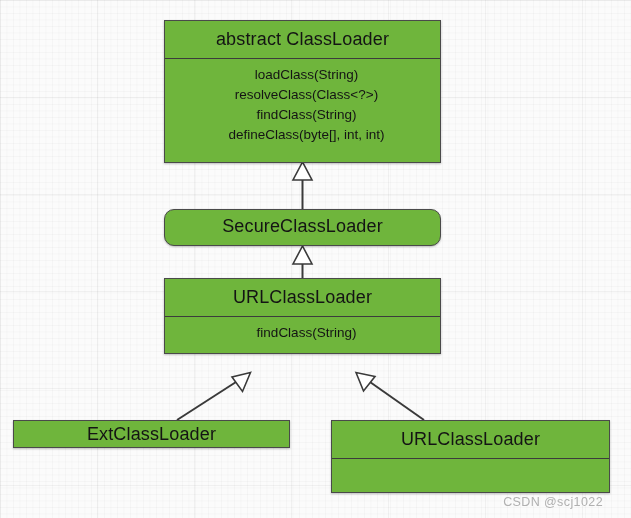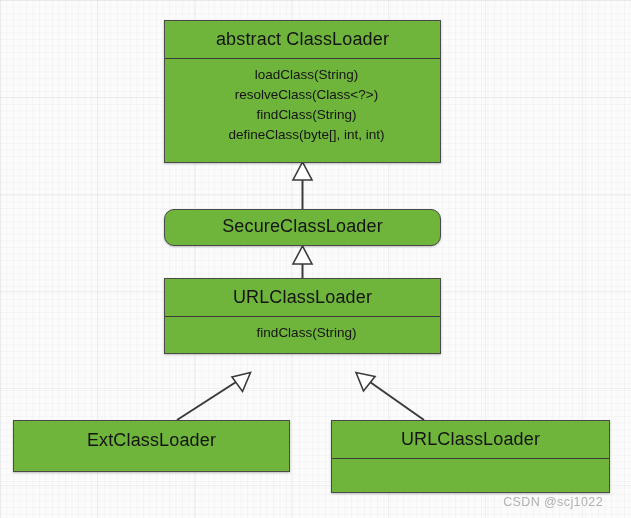--- a/index.html
+++ b/index.html
@@ -70,21 +70,21 @@
     color: #141414;
     font-size: 13.5px;
     line-height: 20px;
     white-space: nowrap;
   }
 
   
   #box-classloader      { left: 164px; top: 20px;  width: 277px; height: 143px; }
   #box-secureclassloader{ left: 164px; top: 209px; width: 277px; height: 37px;  justify-content: flex-end; border-radius: 10px; }
   #box-urlclassloader   { left: 164px; top: 278px; width: 277px; height: 76px;  }
-  #box-extclassloader   { left: 13px;  top: 420px; width: 277px; height: 52px;  justify-content: flex-start; }
+  #box-extclassloader   { left: 13px;  top: 420px; width: 277px; height: 28px;  justify-content: center; }
   #box-appclassloader   { left: 331px; top: 420px; width: 279px; height: 73px;  }
 
   #box-secureclassloader .uml-title,
   #box-extclassloader .uml-title { padding-top: 8px; padding-bottom: 8px; }
 
   
   #watermark {
     position: absolute;
     z-index: 3;
     right: 28px;

